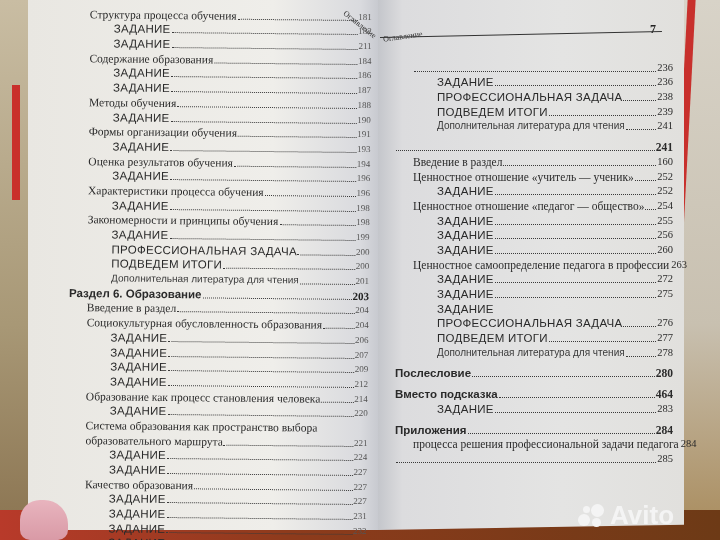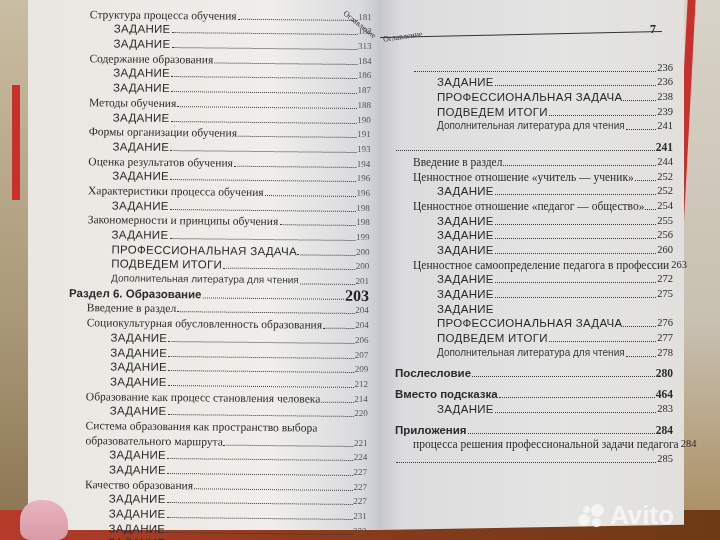--- a/index.html
+++ b/index.html
@@ -18,21 +18,21 @@
     border-bottom-left-radius:6px;}
   .page-right{position:absolute;left:378px;top:0;width:306px;height:530px;
     background:linear-gradient(90deg,#c4c6cb 0%,#dcdcde 8%,#e4e4e3 60%,#e1e0dd 100%);
     transform:skewY(-1deg);transform-origin:left top;}
   .toc{position:absolute;font-size:11.5px;color:#2a2a2a;}
   .row{position:relative;display:flex;align-items:flex-end;height:14.7px;line-height:14px;white-space:nowrap;}
   .row .t{flex:0 0 auto;}
   .row .d{flex:1 1 auto;border-bottom:1.5px dotted #3a3a3a;margin:0 1px 3px 1px;}
   .row .p{flex:0 0 auto;font-size:9px;color:#555;}
   .lvl0 .t{font-family:"Liberation Sans",sans-serif;font-weight:bold;font-size:11.5px;}
-  .lvl0 .p{font-weight:bold;font-size:16px;color:#222;}
+  .lvl0 .p{font-weight:bold;font-size:11px;color:#222;}
   .lvl1 .t{padding-left:18px;}
   .lvl2 .t{padding-left:42px;font-family:"Liberation Sans",sans-serif;font-size:11.5px;letter-spacing:0.3px;}
   .lvl3 .t{padding-left:42px;font-family:"Liberation Sans",sans-serif;font-size:10px;color:#3a3a3a;}
   #left-toc{left:72px;top:6px;width:300px;transform:rotate(0.6deg);transform-origin:left top;}
   #right-toc{left:395px;top:60px;width:278px;}
   #right-toc .p{font-size:10.5px;color:#2a2a2a;}
   #right-toc .lvl0 .p{font-size:11.5px;}
   .hdr-num{position:absolute;left:650px;top:22px;font-weight:bold;font-size:12px;color:#222;}
   .hdr-line{position:absolute;left:380px;top:37px;width:282px;height:1px;background:#333;transform:rotate(-1.2deg);transform-origin:left top;}
   .hdr-title{position:absolute;left:383px;top:32px;font-size:8px;color:#333;transform:rotate(-8deg);}
@@ -70,21 +70,21 @@
       <span class="p">181</span>
     </div>
     <div class="row lvl2">
       <span class="t">ЗАДАНИЕ</span>
       <span class="d"></span>
       <span class="p">182</span>
     </div>
     <div class="row lvl2">
       <span class="t">ЗАДАНИЕ</span>
       <span class="d"></span>
-      <span class="p">313</span>
+      <span class="p">211</span>
     </div>
     <div class="row lvl1">
       <span class="t">Содержание образования</span>
       <span class="d"></span>
       <span class="p">184</span>
     </div>
     <div class="row lvl2">
       <span class="t">ЗАДАНИЕ</span>
       <span class="d"></span>
       <span class="p">186</span>
@@ -274,21 +274,21 @@
       <span class="p">241</span>
     </div>
     <div class="gap"></div>
     <div class="row lvl0">
       <span class="d"></span>
       <span class="p">241</span>
     </div>
     <div class="row lvl1">
       <span class="t">Введение в раздел</span>
       <span class="d"></span>
-      <span class="p">244</span>
+      <span class="p">160</span>
     </div>
     <div class="row lvl1">
       <span class="t">Ценностное отношение «учитель — ученик»</span>
       <span class="d"></span>
       <span class="p">252</span>
     </div>
     <div class="row lvl2">
       <span class="t">ЗАДАНИЕ</span>
       <span class="d"></span>
       <span class="p">252</span>

